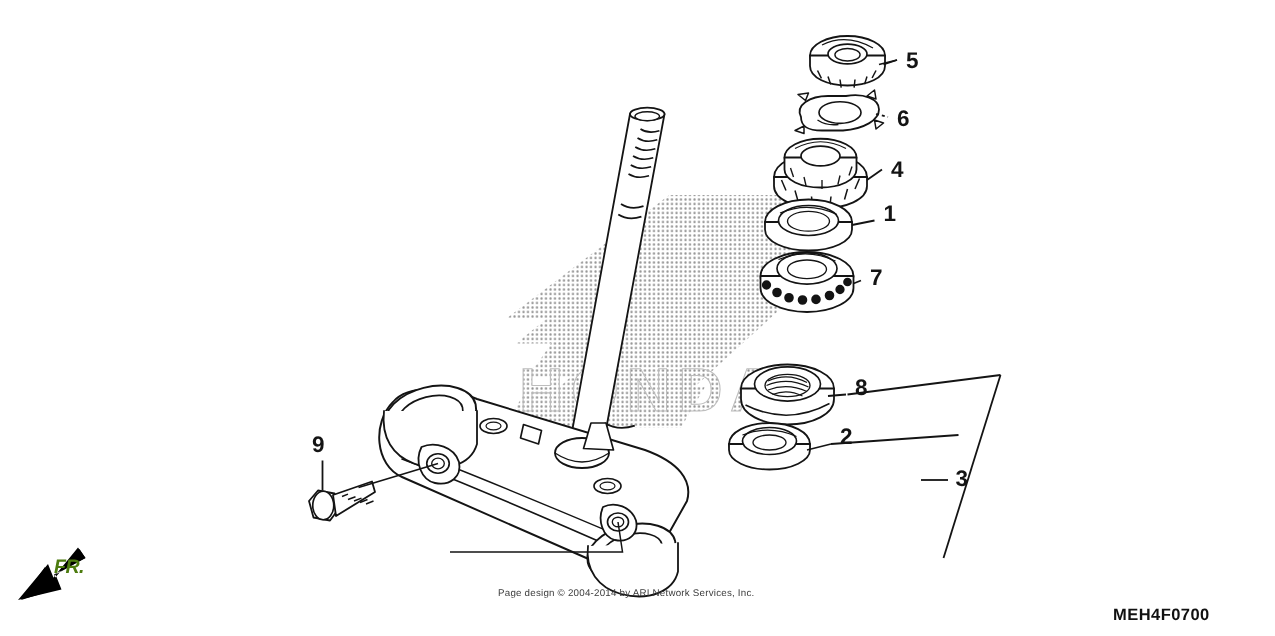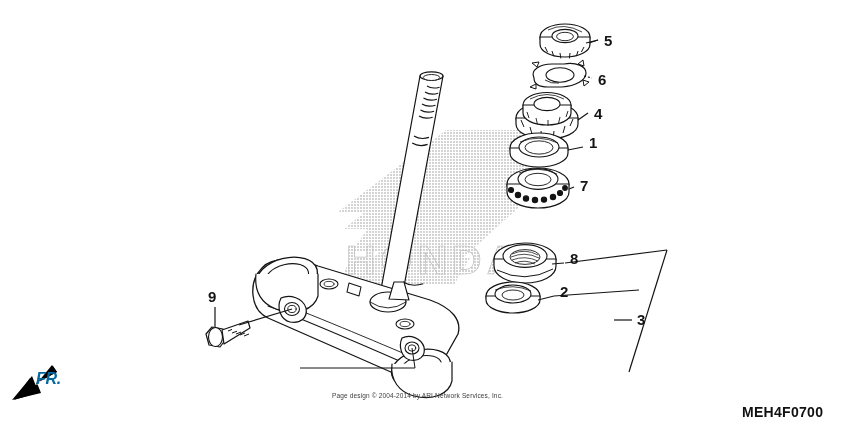--- a/index.html
+++ b/index.html
@@ -28,42 +28,42 @@
     font-weight: bold;
     color: #141414;
     line-height: 1;
     white-space: nowrap;
   }
   #fr-label {
     position: absolute;
     left: 36px;
     top: 370px;
     font-family: "Liberation Sans", sans-serif;
-    font-size: 16px;
+    font-size: 13px;
     font-weight: bold;
     font-style: italic;
-    color: #0369a1;
+    color: #4d7c0f;
     letter-spacing: -0.3px;
   }
   #copyright {
     position: absolute;
     left: 332px;
     top: 392px;
     font-family: "Liberation Sans", sans-serif;
     font-size: 6.5px;
     color: #3c3c3c;
     white-space: nowrap;
     letter-spacing: 0.15px;
   }
   #sheet-code {
     position: absolute;
     left: 742px;
     top: 404px;
     font-family: "Liberation Sans", sans-serif;
-    font-size: 14px;
+    font-size: 11px;
     font-weight: bold;
     color: #111111;
     letter-spacing: 0.3px;
   }
 </style>
 </head>
 <body>
 
 <div id="page">
 

